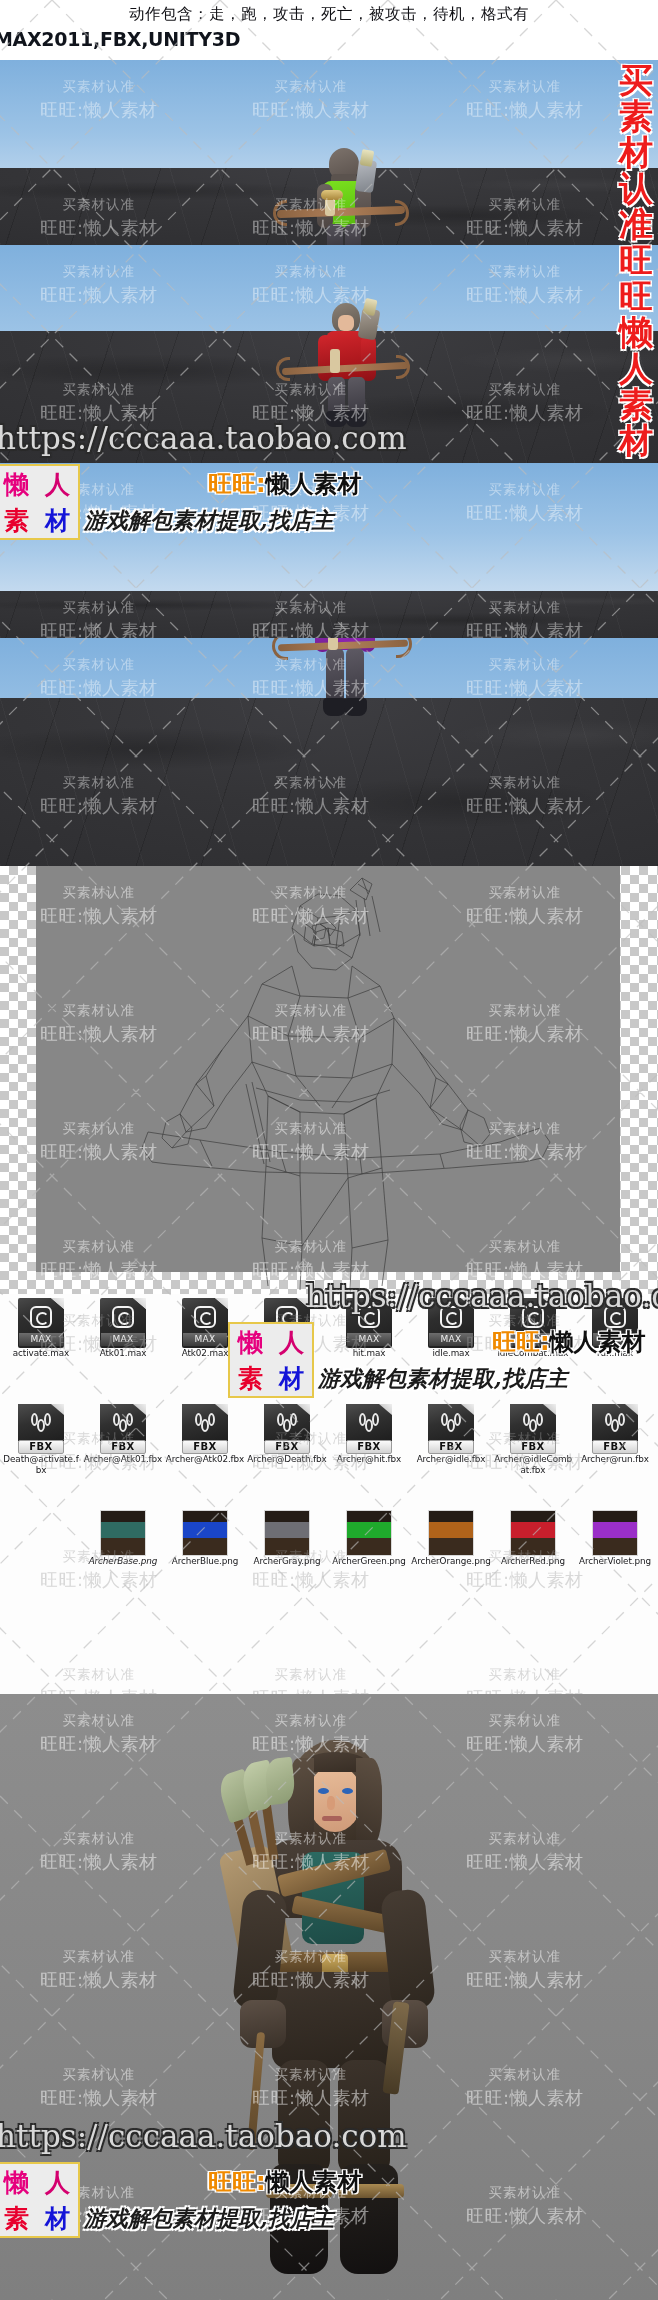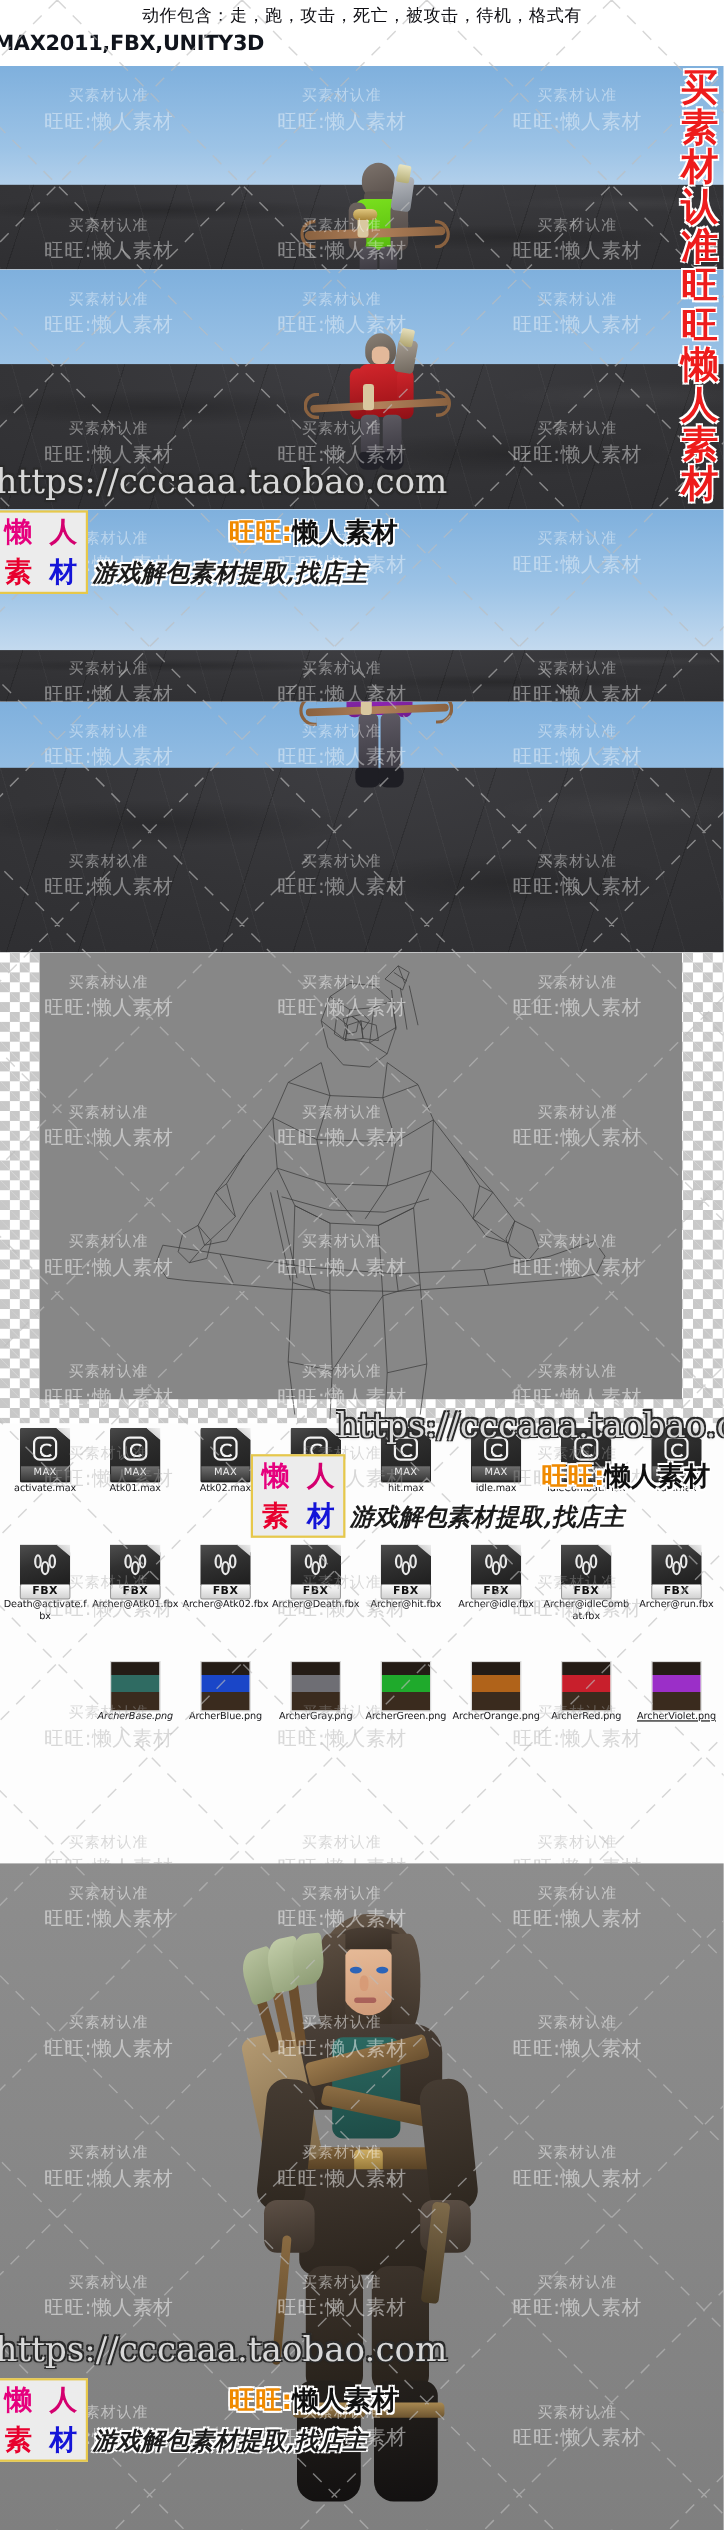--- a/index.html
+++ b/index.html
@@ -697,21 +697,21 @@
         </div>
         <div class="filecell" style="left: 492px; top: 4px;">
           <div class="ic-png">
       <div class="png-in" style="background:
         linear-gradient(180deg,#241c16 0 26%, #c81f2c 26% 62%, #3a2b1e 62% 100%),
         radial-gradient(ellipse 22% 16% at 50% 60%, #e4bb96 0 95%, transparent 96%),
         radial-gradient(ellipse 14% 12% at 78% 62%, #cfa071 0 92%, transparent 93%);"></div>
           </div>
           <div class="label">ArcherRed.png</div>
         </div>
-        <div class="filecell" style="left: 574px; top: 4px; text-decoration: underline;">
+        <div class="filecell" style="left: 574px; top: 4px;">
           <div class="ic-png">
       <div class="png-in" style="background:
         linear-gradient(180deg,#241c16 0 26%, #9b2fc8 26% 62%, #3a2b1e 62% 100%),
         radial-gradient(ellipse 22% 16% at 50% 60%, #e4bb96 0 95%, transparent 96%),
         radial-gradient(ellipse 14% 12% at 78% 62%, #cfa071 0 92%, transparent 93%);"></div>
           </div>
           <div class="label">ArcherViolet.png</div>
         </div>
       </div>
     <div class="wm-layer wm-onwhite">

